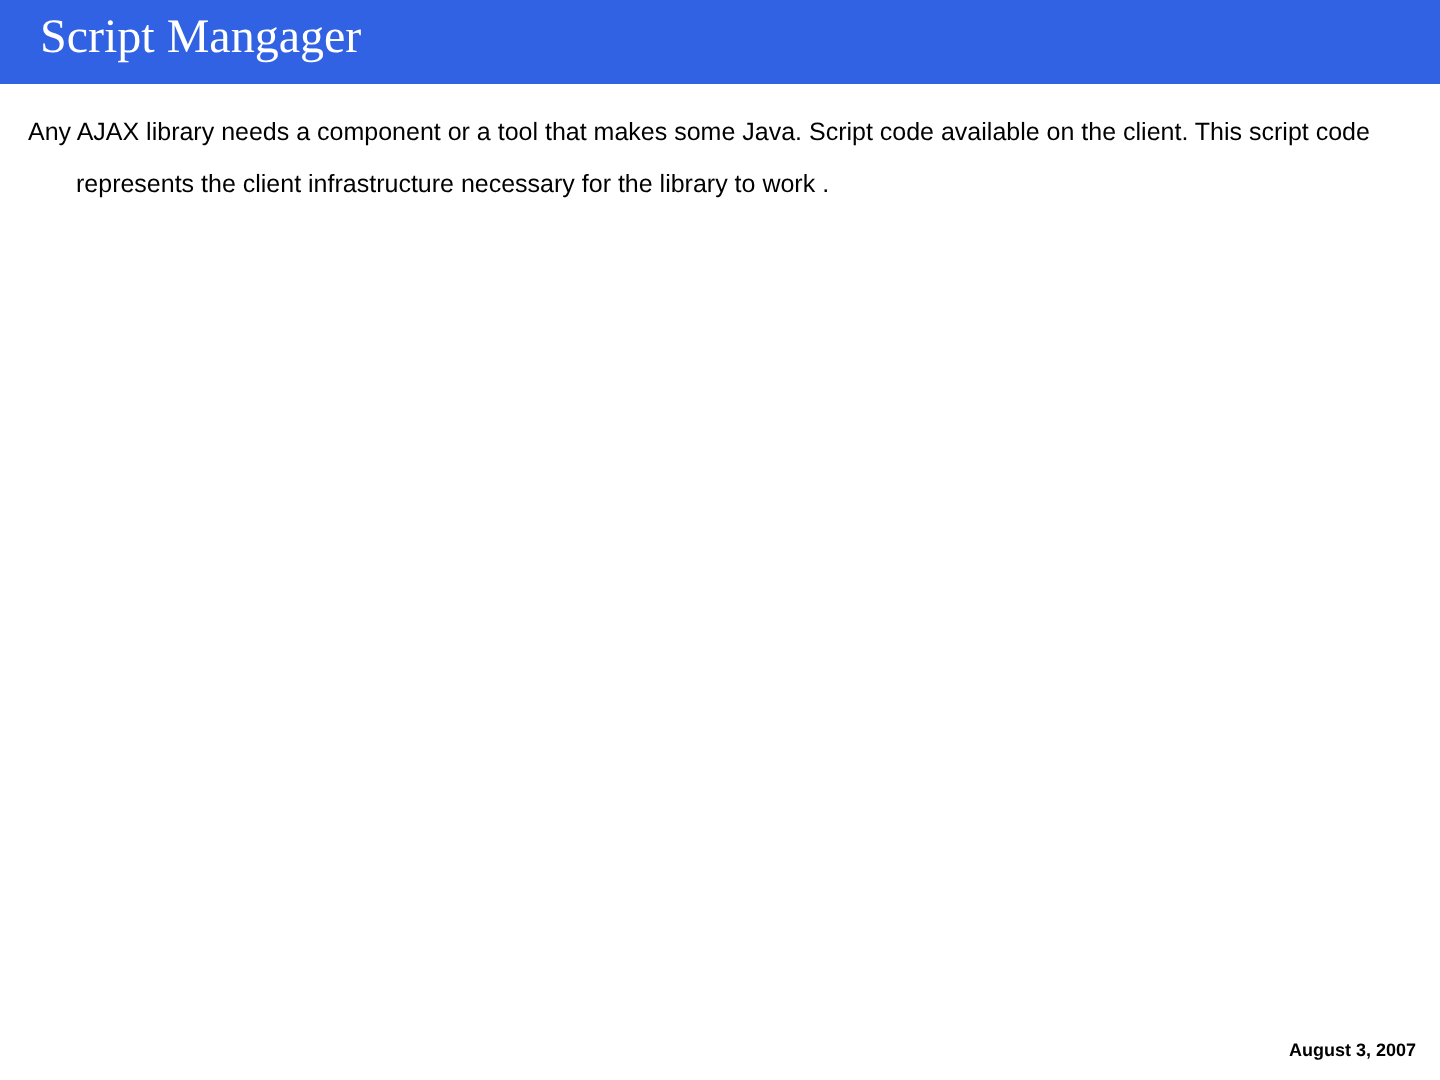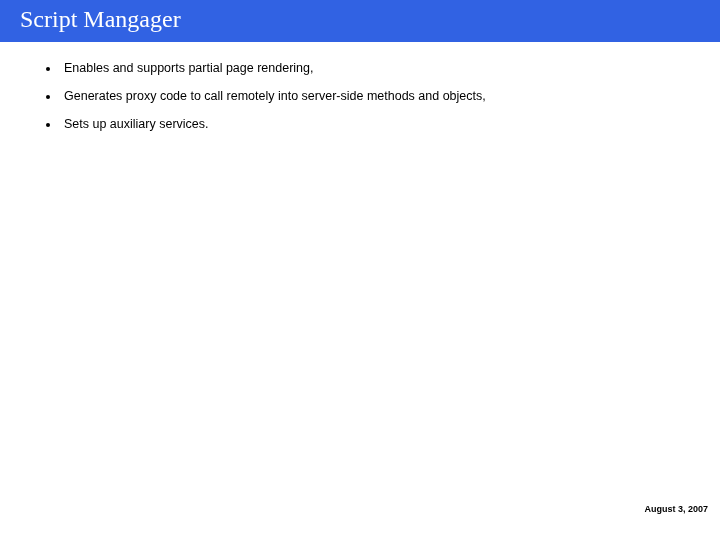--- a/index.html
+++ b/index.html
@@ -37,48 +37,40 @@
     margin: 0 0 0 46px;
     padding: 0;
   }
   ul.bullets li {
     padding: 4px 0 4px 4px;
     line-height: 1.6;
   }
   .footer-date {
     position: absolute;
     right: 12px;
-    bottom: 26px;
+    bottom: 10px;
     font-size: 9px;
     font-weight: bold;
     color: #000000;
     font-family: Verdana, Geneva, sans-serif;
   }
 </style>
 </head>
 <body>
 
 <div class="title-bar">
   <span>Script Mangager</span>
 </div>
 
 <div class="content">
 
+  <div class="para">
+    <span>Any AJAX library needs a component or a tool that makes some Java. Script code available on the client. This script code represents the client infrastructure necessary for the library to work .</span>
+  </div>
 
 
 
-  <ul class="bullets">
-    <li>
-      <span>Enables and supports partial page rendering,</span>
-    </li>
-    <li>
-      <span>Generates proxy code to call remotely into server-side methods and objects,</span>
-    </li>
-    <li>
-      <span>Sets up auxiliary services.</span>
-    </li>
-  </ul>
 
 </div>
 
 <div class="footer-date">
   <span>August 3, 2007</span>
 </div>
 
 </body></html>

